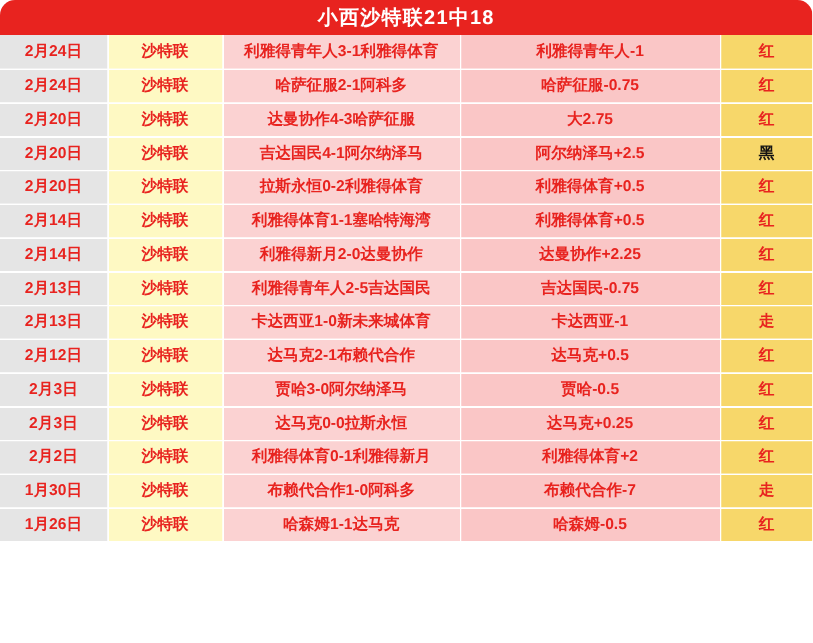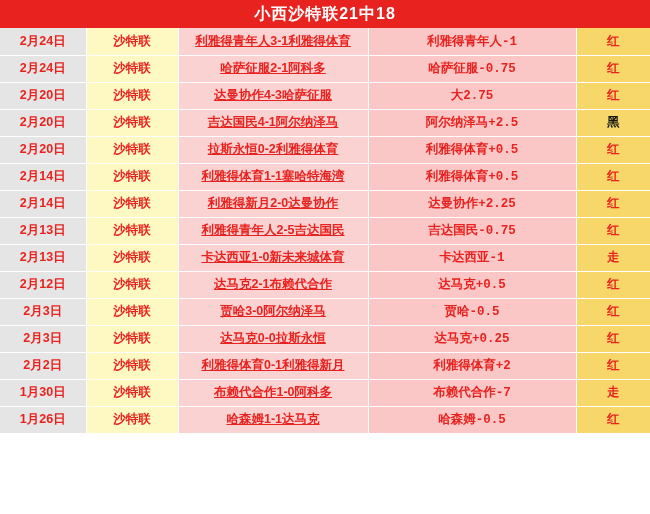--- a/index.html
+++ b/index.html
@@ -7,20 +7,21 @@
     margin: 0; padding: 0;
     background: #ffffff;
     font-family: "Liberation Sans", "DejaVu Sans", sans-serif;
   }
   #page {
     width: 650px;
     height: 514px;
     position: relative;
     overflow: hidden;
     background: #fff;
+    border-radius: 12px;
   }
   .title-bar {
     height: 28px;
     background: #e8231f;
     color: #ffffff;
     font-size: 16px;
     font-weight: bold;
     display: flex;
     align-items: center;
     justify-content: center;
@@ -38,22 +39,22 @@
     text-align: center;
     vertical-align: middle;
     border-bottom: 1px solid #ffffff;
     border-right: 1px solid #ffffff;
     white-space: nowrap;
     overflow: hidden;
     color: #e8231f;
   }
   .c-date   { width: 86px; }
   .c-league { width: 92px; }
-  .c-match  { width: 190px; text-decoration: underline; }
-  .c-odds   { width: 208px; font-family: Liberation Mono, monospace; }
+  .c-match  { width: 190px; }
+  .c-odds   { width: 208px; }
   .c-res    { width: 74px; border-right: none; }
 
   
   .c-date   { background: #e5e5e5; }
   .c-league { background: #fef9c3; }
   .c-match  { background: #fbd2d2; }
   .c-odds   { background: #fac6c6; }
   .c-res    { background: #f7d76a; color: #e8231f; }
   .c-res.black { color: #141414; }
   .c-res.zou { color: #e8231f; }

